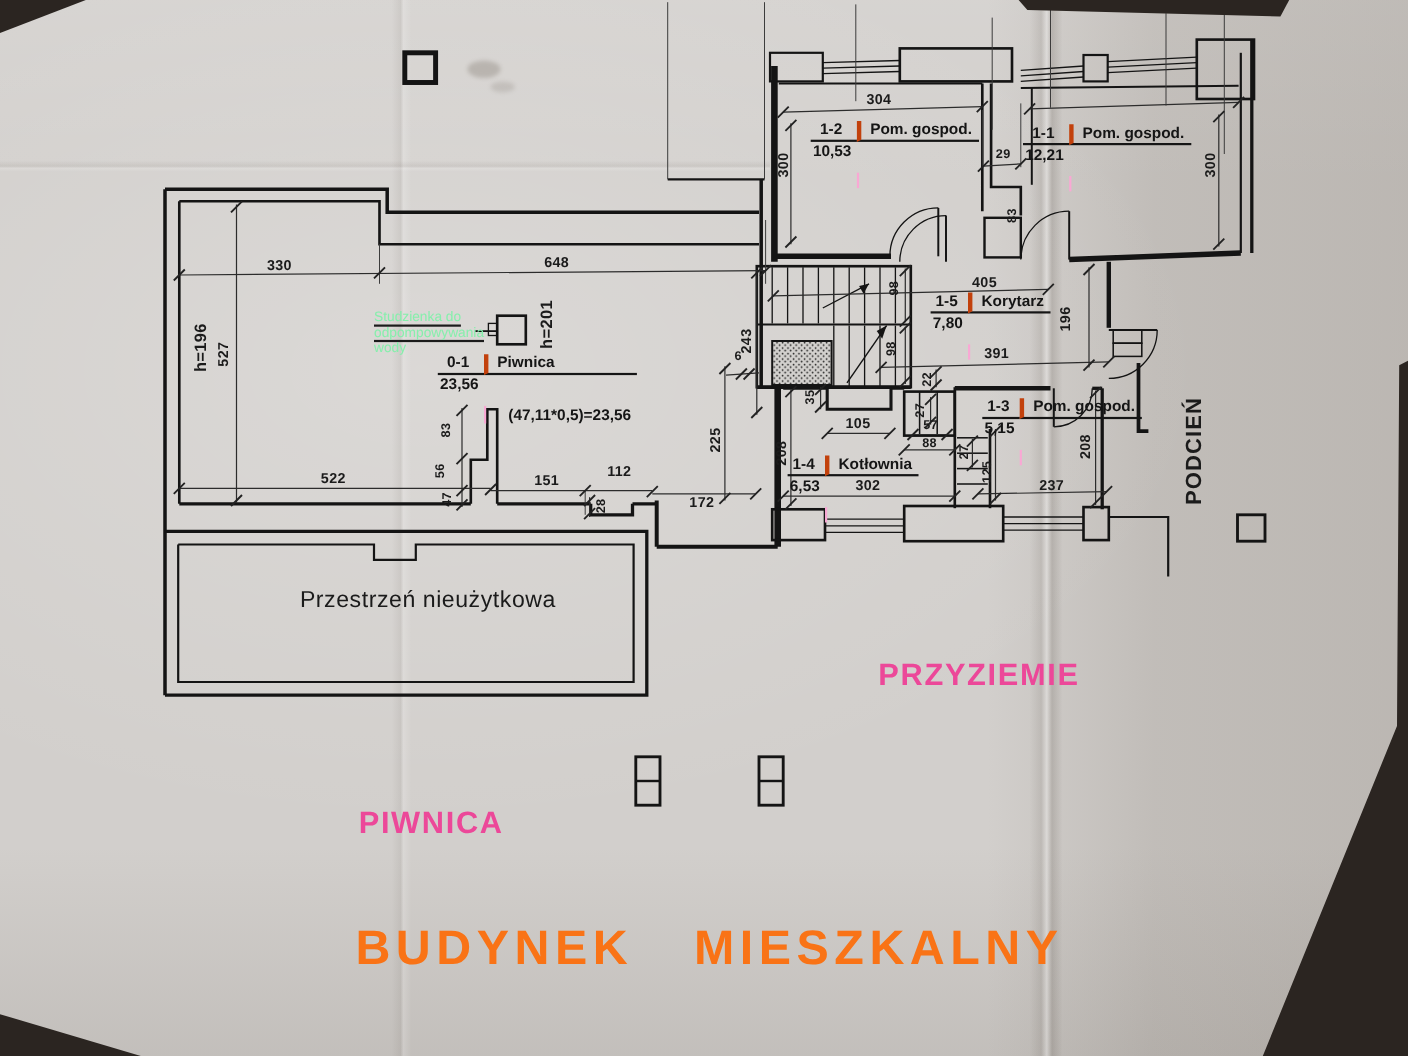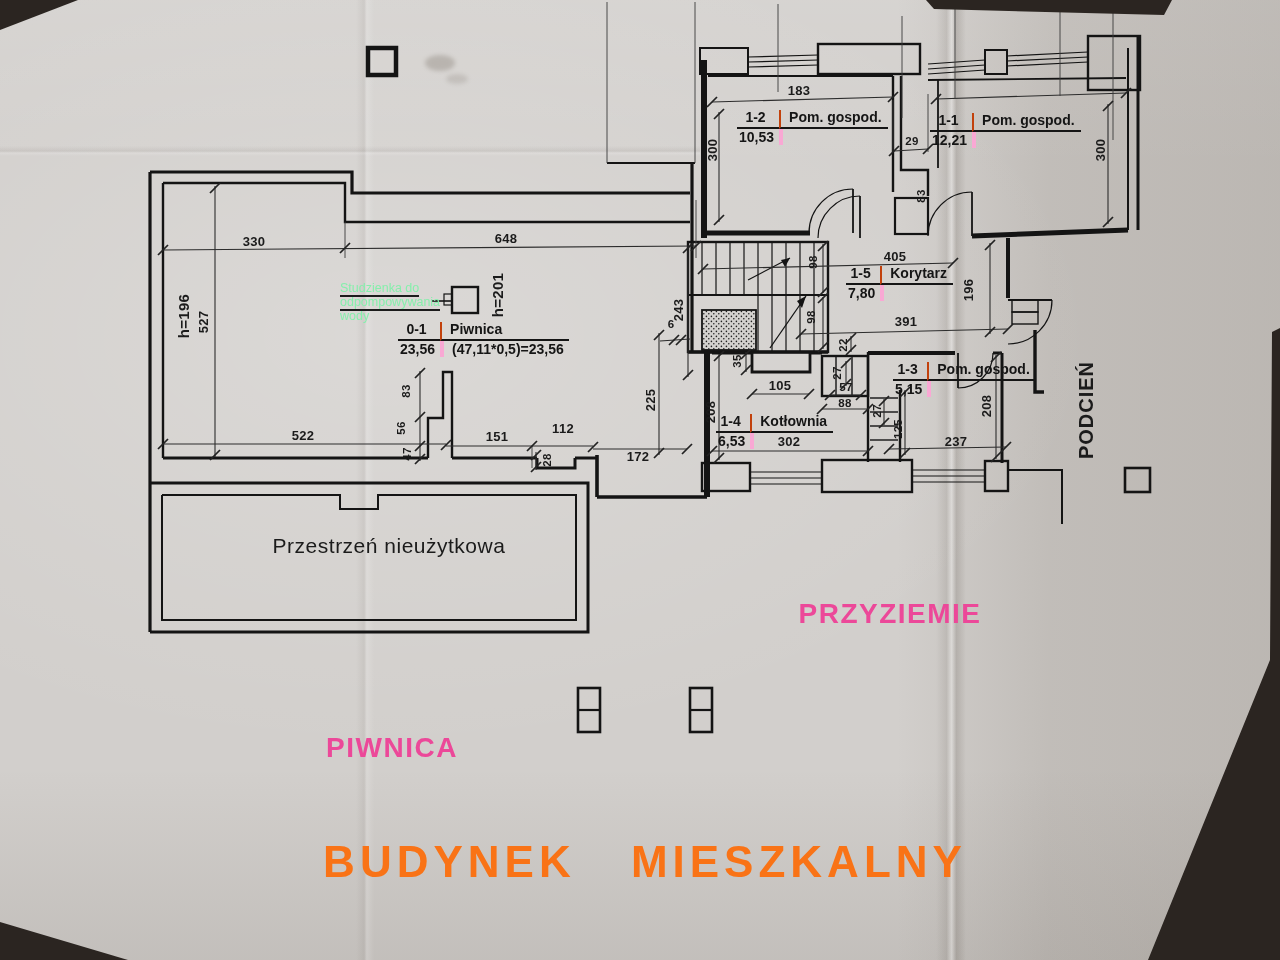--- a/index.html
+++ b/index.html
@@ -24,23 +24,23 @@
   .lbl{position:absolute;transform:translate(-50%,-50%);white-space:nowrap;
        font-size:13px;font-weight:bold;color:#1b1b1b;letter-spacing:.3px;}
   .rot{transform:translate(-50%,-50%) rotate(-90deg);}
   .sm{font-size:11.5px;}
   .hdim{font-size:15px;}
   .stud{font-size:12.5px;font-weight:normal;line-height:1.12;color:#86efac;}
   .stud .u{border-bottom:2px solid #1b1b1b;}
   .room-label{position:absolute;display:grid;grid-template-columns:auto auto;
        font-size:14px;font-weight:bold;color:#151515;line-height:1.12;}
   .room-label .num{padding:0 7px 1px 2px;border-bottom:2px solid #151515;text-align:center;}
-  .room-label .nm{padding:0 6px 1px 8px;border-bottom:2px solid #151515;border-left:2px solid #c2410c;}
+  .room-label .nm{padding:0 6px 1px 8px;border-bottom:2px solid #151515;border-left:4px solid #c2410c;}
   .room-label .ar{padding:1px 5px 0 2px;}
-  .room-label .cal{padding:1px 5px 0 8px;border-left:4px solid #f9a8d4;min-height:13px;min-width:2px;}
+  .room-label .cal{padding:1px 5px 0 20px;border-left:2px solid #f9a8d4;min-height:13px;min-width:2px;margin-top:28px;}
   .big{font-size:28px;letter-spacing:1.5px;font-weight:bold;color:#ec4899;}
   .title{font-size:44px;font-weight:bold;letter-spacing:5px;word-spacing:38px;color:#f97316;}
   .podc{font-size:20px;font-weight:bold;letter-spacing:1px;color:#1b1b1b;
         transform:translate(-50%,-50%) rotate(-90deg);}
 </style>
 </head>
 <body>
 
 <div class="photo">
   <div class="paper"></div>
@@ -346,21 +346,21 @@
   <div class="lbl" style="left:303px;top:435px">522</div>
   <div class="lbl" style="left:497px;top:436px">151</div>
   <div class="lbl" style="left:563px;top:428px">112</div>
   <div class="lbl" style="left:638px;top:456px">172</div>
   <div class="lbl rot sm" style="left:547px;top:460px">28</div>
   <div class="lbl rot sm" style="left:406px;top:391px">83</div>
   <div class="lbl rot sm" style="left:401px;top:428px">56</div>
   <div class="lbl rot sm" style="left:407px;top:454px">47</div>
   <div class="lbl" style="left:389px;top:546px;font-size:21px;font-weight:400;letter-spacing:.5px">Przestrzeń nieużytkowa</div>
 
-  <div class="lbl" style="left:799px;top:90px">183</div>
+  <div class="lbl" style="left:799px;top:90px">304</div>
   <div class="lbl rot" style="left:712px;top:150px">300</div>
   <div class="room-label" style="left:737px;top:110px">
     <div class="num">1-2</div>
     <div class="nm">Pom. gospod.</div>
     <div class="ar">10,53</div>
     <div class="cal"></div>
   </div>
   <div class="lbl sm" style="left:912px;top:141px">29</div>
   <div class="room-label" style="left:930px;top:113px">
     <div class="num">1-1</div>

